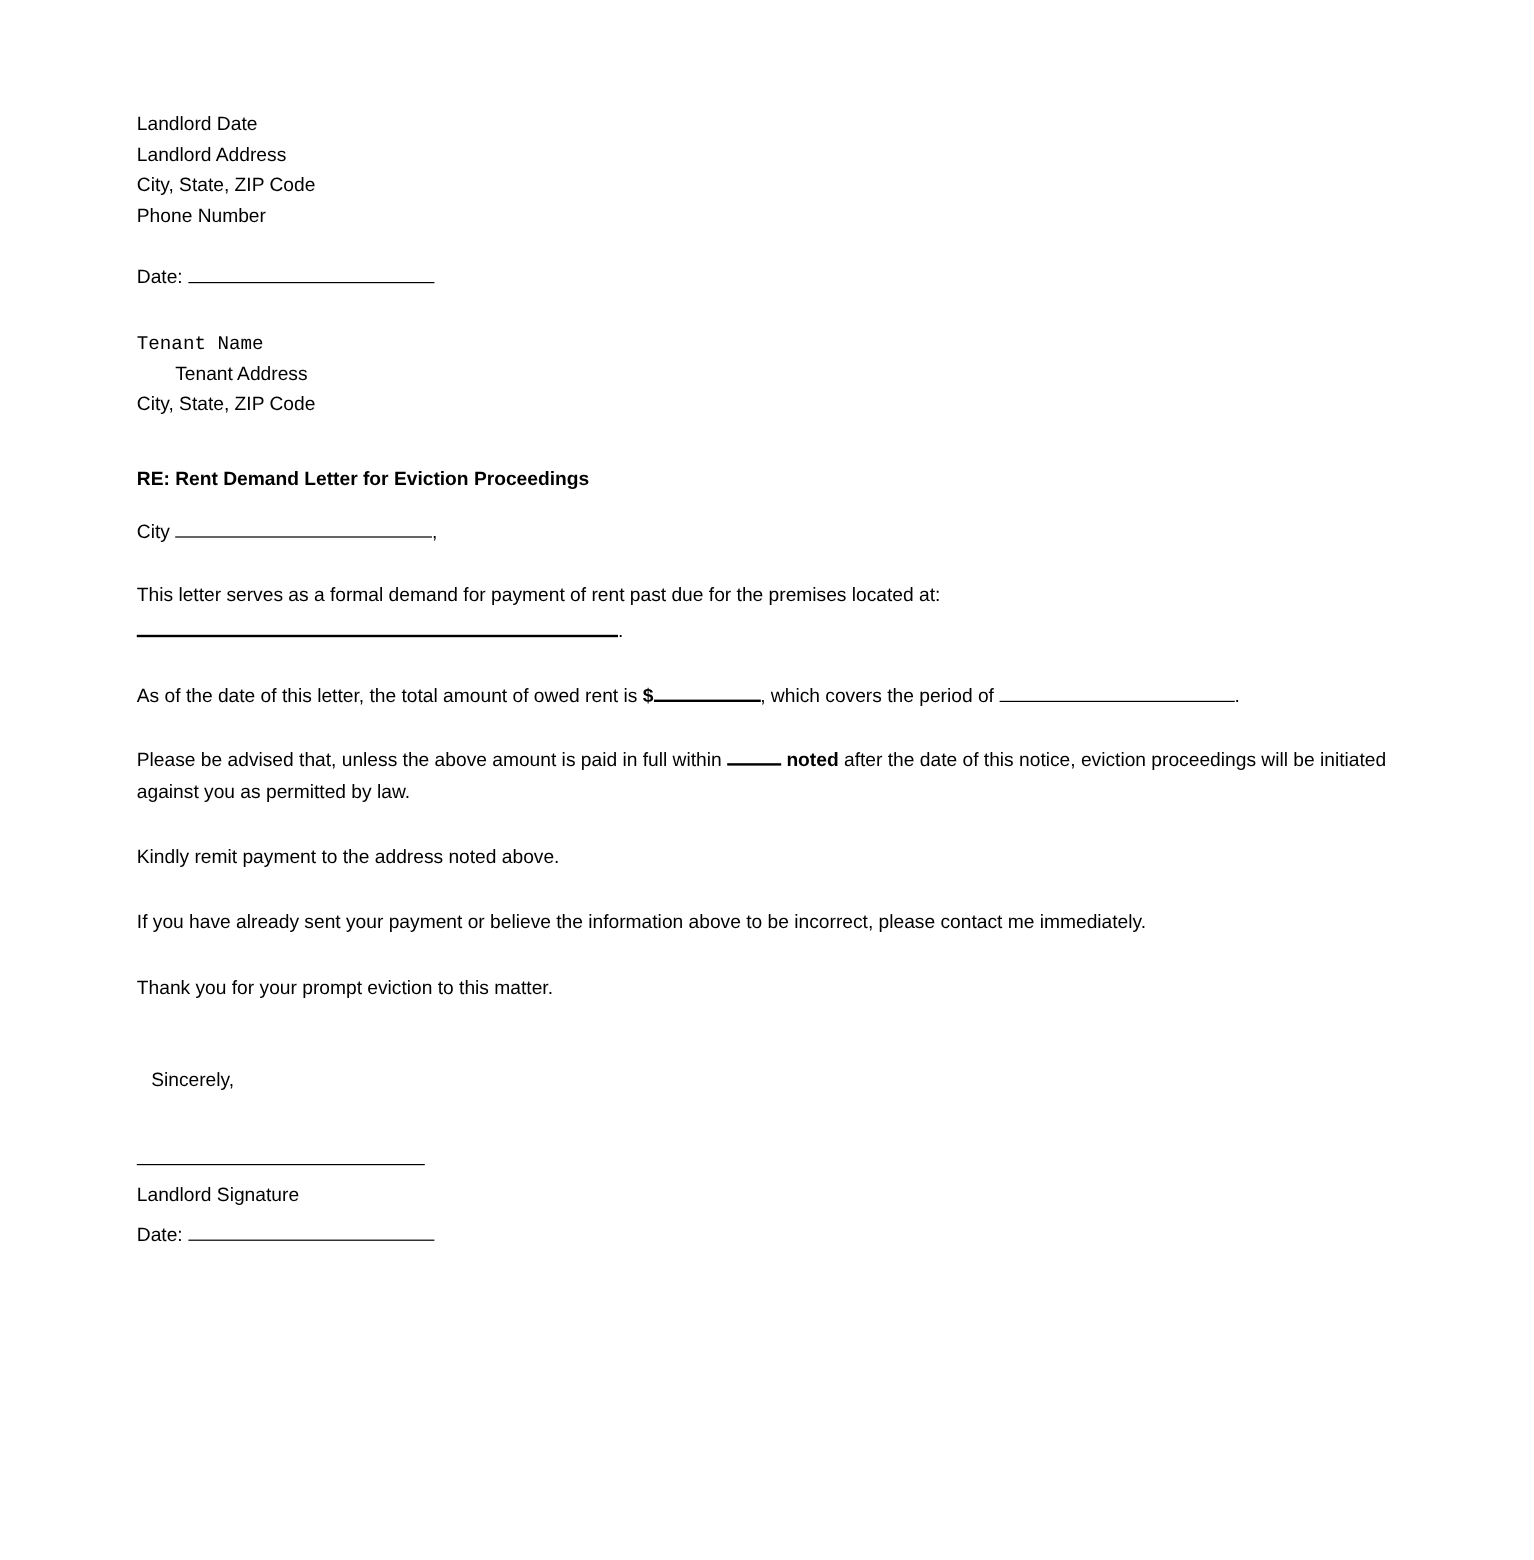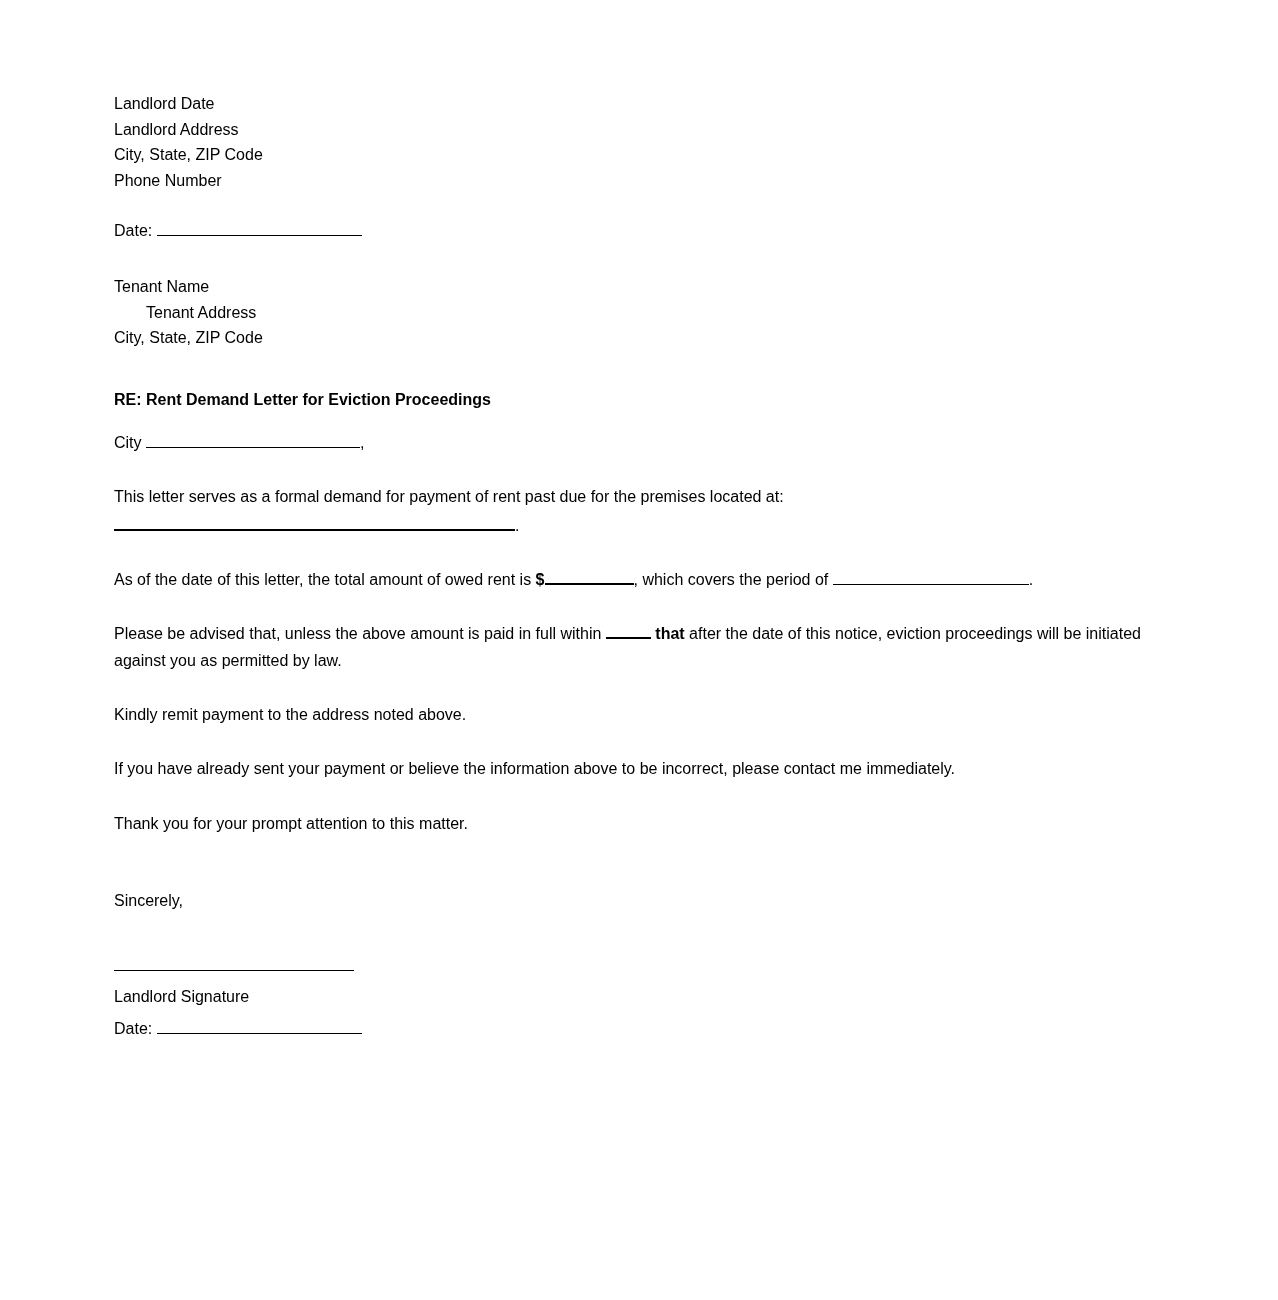--- a/index.html
+++ b/index.html
@@ -51,21 +51,21 @@
   <div class="line" style="top:94px;">Landlord Date</div>
   <div class="line" style="top:120px;">Landlord Address</div>
   <div class="line" style="top:145px;">City, State, ZIP Code</div>
   <div class="line" style="top:171px;">Phone Number</div>
 
   <div class="line" style="top:221px;">
     <span>Date:</span>
     <span class="blank" style="width:205px;"></span>
   </div>
 
-  <div class="line" style="top:277px;">Tenant Name</div>
+  <div class="line" style="top:277px;font-family:Liberation Mono, monospace;">Tenant Name</div>
   <div class="line" style="top:303px;margin-left:32px;">Tenant Address</div>
   <div class="line" style="top:328px;">City, State, ZIP Code</div>
 
   <div class="line bold" style="top:390px;text-align:right;">RE: Rent Demand Letter for Eviction Proceedings</div>
 
   <div class="line" style="top:433px;">
     <span>City</span>
     <span class="blank" style="width:214px;"></span><span>,</span>
   </div>
 
@@ -76,29 +76,29 @@
 
   <div class="line" style="top:569px;text-align:center;">
     <span>As of the date of this letter, the total amount of owed rent is</span>
     <span class="bold">$</span><span class="blank thick" style="width:89px;"></span><span>, which covers the period of</span>
     <span class="blank" style="width:196px;"></span><span>.</span>
   </div>
 
   <div class="para" style="top:620px;">
     <span>Please be advised that, unless the above amount is paid in full within</span>
     <span class="blank thick" style="width:45px;"></span>
-    <span class="bold">that</span>
+    <span class="bold">noted</span>
     <span>after the date of this notice, eviction proceedings will be initiated against you as permitted by law.</span>
   </div>
 
   <div class="line" style="top:705px;">Kindly remit payment to the address noted above.</div>
   <div class="line" style="top:759px;">If you have already sent your payment or believe the information above to be incorrect, please contact me immediately.</div>
-  <div class="line" style="top:814px;">Thank you for your prompt attention to this matter.</div>
+  <div class="line" style="top:814px;">Thank you for your prompt eviction to this matter.</div>
 
-  <div class="line" style="top:891px;">Sincerely,</div>
+  <div class="line" style="top:891px;margin-left:12px;">Sincerely,</div>
 
   <div class="line" style="top:956px;">
     <span class="blank" style="width:240px;"></span>
   </div>
   <div class="line" style="top:987px;">Landlord Signature</div>
   <div class="line" style="top:1019px;">
     <span>Date:</span>
     <span class="blank" style="width:205px;"></span>
   </div>
 

